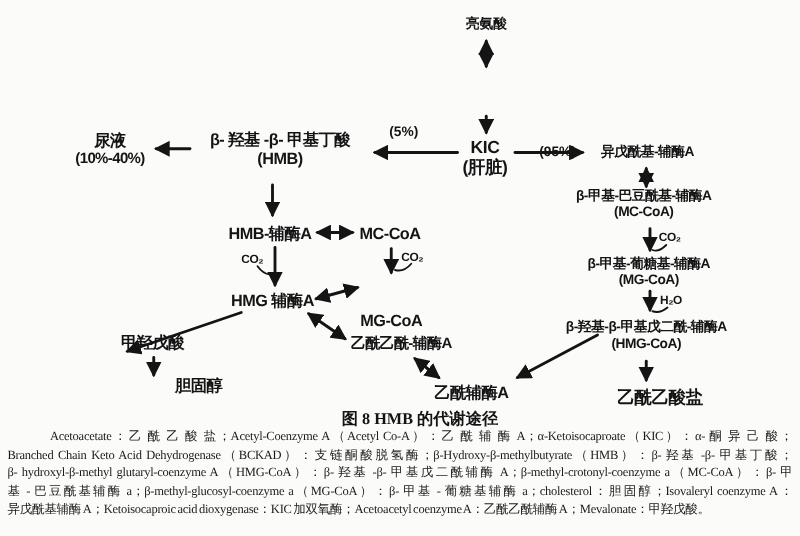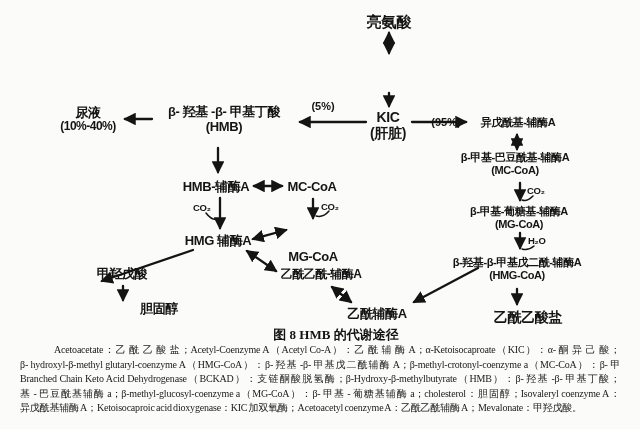--- a/index.html
+++ b/index.html
@@ -15,35 +15,35 @@
   .arrows{position:absolute;left:0;top:0;}
   .node{
     position:absolute;
     transform:translateX(-50%);
     text-align:center;
     font-weight:bold;
     line-height:1.16;
     white-space:nowrap;
     color:#141414;
   }
-  .f15{font-size:15px;}
+  .f15{font-size:11px;}
   .f14{font-size:14px;letter-spacing:-0.3px;}
   .f13{font-size:13px;letter-spacing:-0.4px;}
   .f12{font-size:12px;letter-spacing:-0.5px;}
   .f11{font-size:11px;letter-spacing:-0.4px;line-height:1.18;}
   .pct{position:absolute;transform:translateX(-50%);font-weight:bold;font-size:11px;}
   .gas{position:absolute;font-weight:bold;font-size:9.5px;letter-spacing:-0.3px;}
   .caption{
     position:absolute;left:336px;top:326px;transform:translateX(-50%);
     font-family:"Liberation Serif","DejaVu Serif",serif;
     font-weight:bold;font-size:13px;white-space:nowrap;color:#141414;
   }
   .legend{
     position:absolute;left:0;top:343px;width:640px;
-    padding:0 20px;box-sizing:border-box;
+    padding:0 6px;box-sizing:border-box;
     font-family:"Liberation Serif","DejaVu Serif",serif;
     font-size:10px;line-height:14.5px;color:#1a1a1a;
     letter-spacing:-0.2px;word-spacing:-1px;
   }
   .legend-line{text-align:justify;text-align-last:justify;}
   .legend-line.first{text-indent:34px;}
   .legend-line.last{text-align-last:left;}
 </style>
 </head>
 <body>
@@ -143,19 +143,19 @@
     <div>β-羟基-β-甲基戊二酰-辅酶A</div>
     <div>(HMG-CoA)</div>
   </div>
 
   <div class="node f14" style="left:528px;top:309px;">乙酰乙酸盐</div>
 
   <div class="caption">图 8  HMB 的代谢途径</div>
 
   <div class="legend">
     <div class="legend-line first">Acetoacetate：乙 酰 乙 酸 盐；Acetyl-Coenzyme A（Acetyl Co-A）：乙 酰 辅 酶 A；α-Ketoisocaproate（KIC）：α- 酮 异 己 酸；</div>
+    <div class="legend-line">Branched Chain Keto Acid Dehydrogenase（BCKAD）：支链酮酸脱氢酶；β-Hydroxy-β-methylbutyrate（HMB）：β- 羟基 -β- 甲基丁酸；</div>
     <div class="legend-line">β- hydroxyl-β-methyl glutaryl-coenzyme A（HMG-CoA）：β- 羟基 -β- 甲基戊二酰辅酶 A；β-methyl-crotonyl-coenzyme a（MC-CoA）：β- 甲</div>
-    <div class="legend-line">Branched Chain Keto Acid Dehydrogenase（BCKAD）：支链酮酸脱氢酶；β-Hydroxy-β-methylbutyrate（HMB）：β- 羟基 -β- 甲基丁酸；</div>
     <div class="legend-line">基 - 巴豆酰基辅酶 a；β-methyl-glucosyl-coenzyme a（MG-CoA）：β- 甲基 - 葡糖基辅酶 a；cholesterol：胆固醇；Isovaleryl coenzyme A：</div>
     <div class="legend-line last">异戊酰基辅酶 A；Ketoisocaproic acid dioxygenase：KIC 加双氧酶；Acetoacetyl coenzyme A：乙酰乙酰辅酶 A；Mevalonate：甲羟戊酸。</div>
   </div>
 
 </div>
 
 </body></html>

